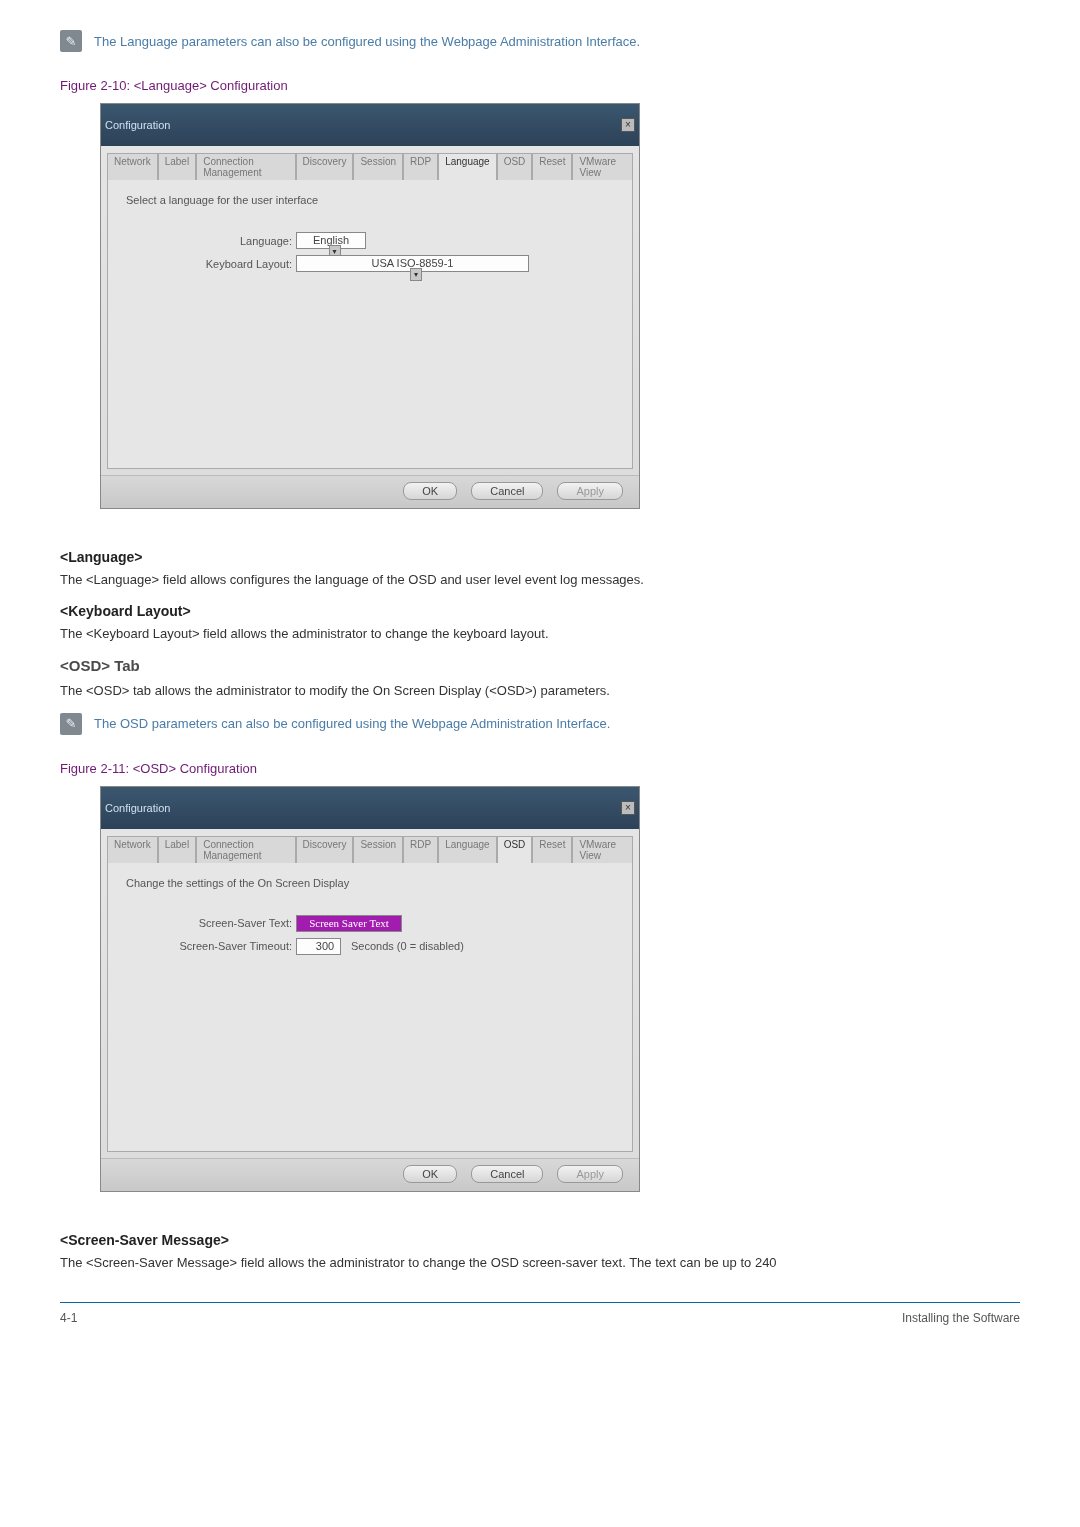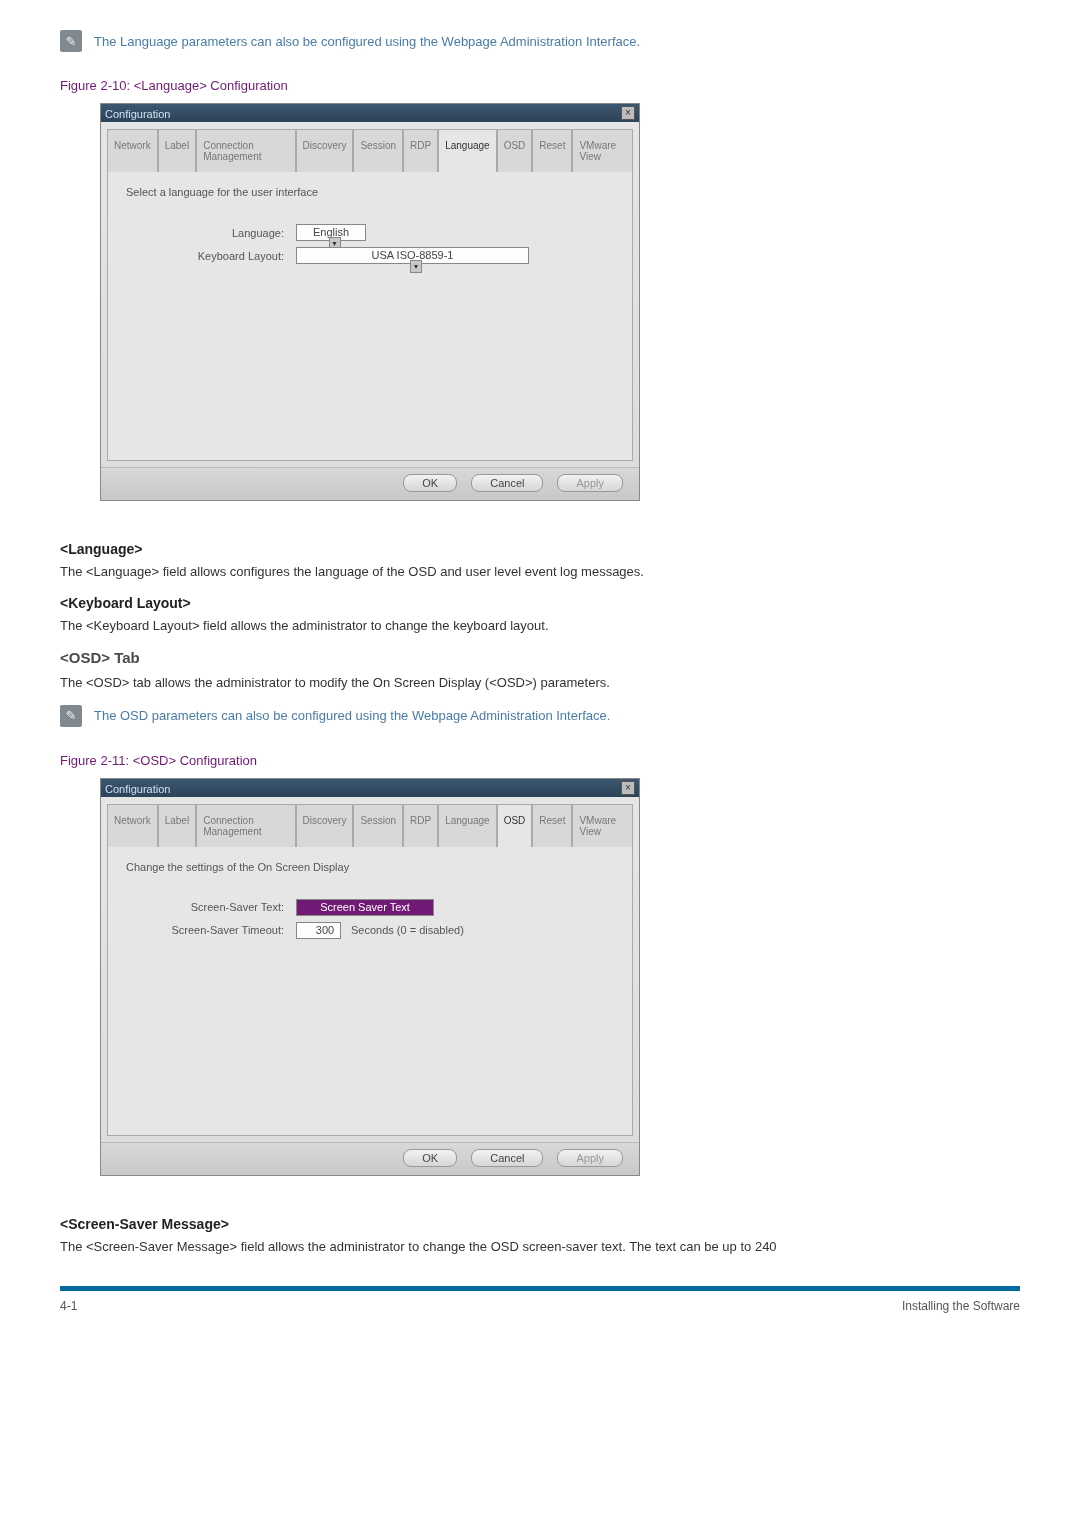--- a/index.html
+++ b/index.html
@@ -45,23 +45,23 @@
     border: 1px solid #888;
     background: linear-gradient(#e6e6e6, #dcdcdc);
     margin-left: 40px;
     margin-bottom: 40px;
     font-size: 11px;
     color: #444;
   }
   .dialog-titlebar {
     background: linear-gradient(#3b5770, #2c4258);
     color: #cfe0ee;
-    padding: 2px 4px;
-    display: flex;
-    align-items: flex-end;
+    padding: 14px 4px;
+    display: flex;
+    align-items: center;
     justify-content: space-between;
     font-size: 11px;
   }
   .close-box {
     width: 14px;
     height: 14px;
     background: #bcbcbc;
     border: 1px solid #555;
     color: #333;
     font-size: 10px;
@@ -69,21 +69,21 @@
     text-align: center;
   }
   .tab-strip {
     display: flex;
     padding: 6px 6px 0 6px;
     gap: 0;
   }
   .tab {
     border: 1px solid #aaa;
     border-bottom: none;
-    padding: 10px 6px;
+    padding: 2px 6px;
     background: #d8d8d8;
     color: #777;
     font-size: 10px;
     position: relative;
     top: 1px;
   }
   .tab.active {
     background: #e6e6e6;
     color: #333;
     z-index: 2;
@@ -101,21 +101,21 @@
     margin-bottom: 26px;
   }
   .form-row {
     display: flex;
     align-items: center;
     margin-bottom: 6px;
   }
   .form-label {
     width: 170px;
     text-align: right;
-    padding-right: 12px;
+    padding-right: 4px;
     font-size: 11px;
     color: #555;
   }
   .select-box, .text-box {
     border: 1px solid #888;
     background: #fdfdfd;
     font-size: 11px;
     padding: 1px 3px;
     height: 17px;
     display: flex;
@@ -130,23 +130,24 @@
     height: 13px;
     margin: -1px -3px -1px 4px;
     font-size: 8px;
     line-height: 11px;
     text-align: center;
     color: #333;
   }
   .select-narrow { width: 70px; }
   .select-wide { width: 233px; }
   .text-hl {
-    background: #701a75;
+    background: #a21caf;
     color: #fff;
-    width: 138px;
+    width: 106px;
+    font-family: Liberation Serif, serif;
   }
   .text-num { width: 45px; padding-left: 16px; }
   .inline-note {
     font-size: 11px;
     color: #555;
     margin-left: 10px;
   }
   .dialog-buttons {
     display: flex;
     justify-content: flex-end;
@@ -180,21 +181,21 @@
     margin-top: 14px;
     margin-bottom: 8px;
   }
   .para {
     font-size: 13px;
     color: #333;
     margin-bottom: 12px;
     line-height: 1.4;
   }
   .footer {
-    border-top: 5px solid #0369a1;
+    border-top: 1px solid #0369a1;
     margin-top: 30px;
     padding-top: 8px;
     display: flex;
     justify-content: space-between;
     font-size: 12px;
     color: #555;
   }
 </style>
 </head>
 <body>

